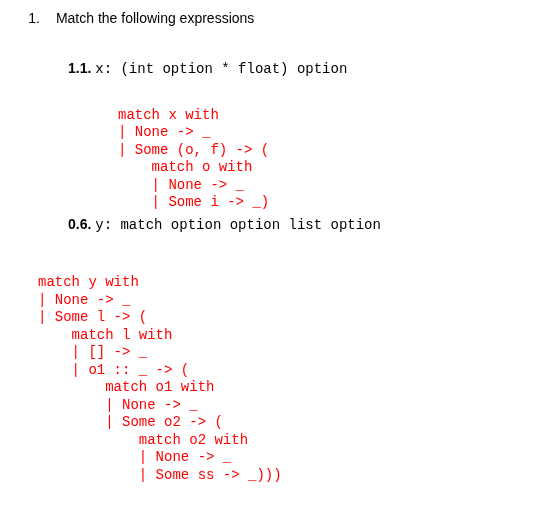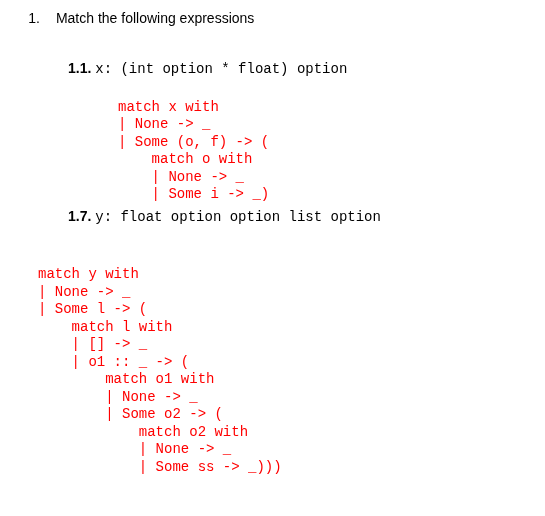--- a/index.html
+++ b/index.html
@@ -35,21 +35,21 @@
     font-weight: bold;
   }
   .mono {
     font-family: "Courier New", Courier, monospace;
     white-space: pre;
     font-size: 14px;
     line-height: 1.25;
   }
   .code-block {
     margin-left: 108px;
-    margin-top: 20px;
+    margin-top: 28px;
     margin-bottom: 4px;
   }
   .red {
     color: #ff0000;
   }
 </style>
 </head>
 <body>
 
 <div class="page">
@@ -64,22 +64,22 @@
     <span class="mono">x:</span><span class="mono"> (int option * float) option</span>
   </div>
   <div class="mono code-block red">match x with
 | None -&gt; _
 | Some (o, f) -&gt; (
     match o with
     | None -&gt; _
     | Some i -&gt; _)</div>
 
   <div class="sub" style="margin-top:4px;">
-    <span class="sub-label">1.7.</span>
-    <span class="mono">y:</span><span class="mono"> float option option list option</span>
+    <span class="sub-label">0.6.</span>
+    <span class="mono">y:</span><span class="mono"> match option option list option</span>
   </div>
   <div class="mono code-block red" style="margin-top:40px;margin-left:28px;">match y with
 | None -&gt; _
 | Some l -&gt; (
     match l with
     | [] -&gt; _
     | o1 :: _ -&gt; (
         match o1 with
         | None -&gt; _
         | Some o2 -&gt; (

